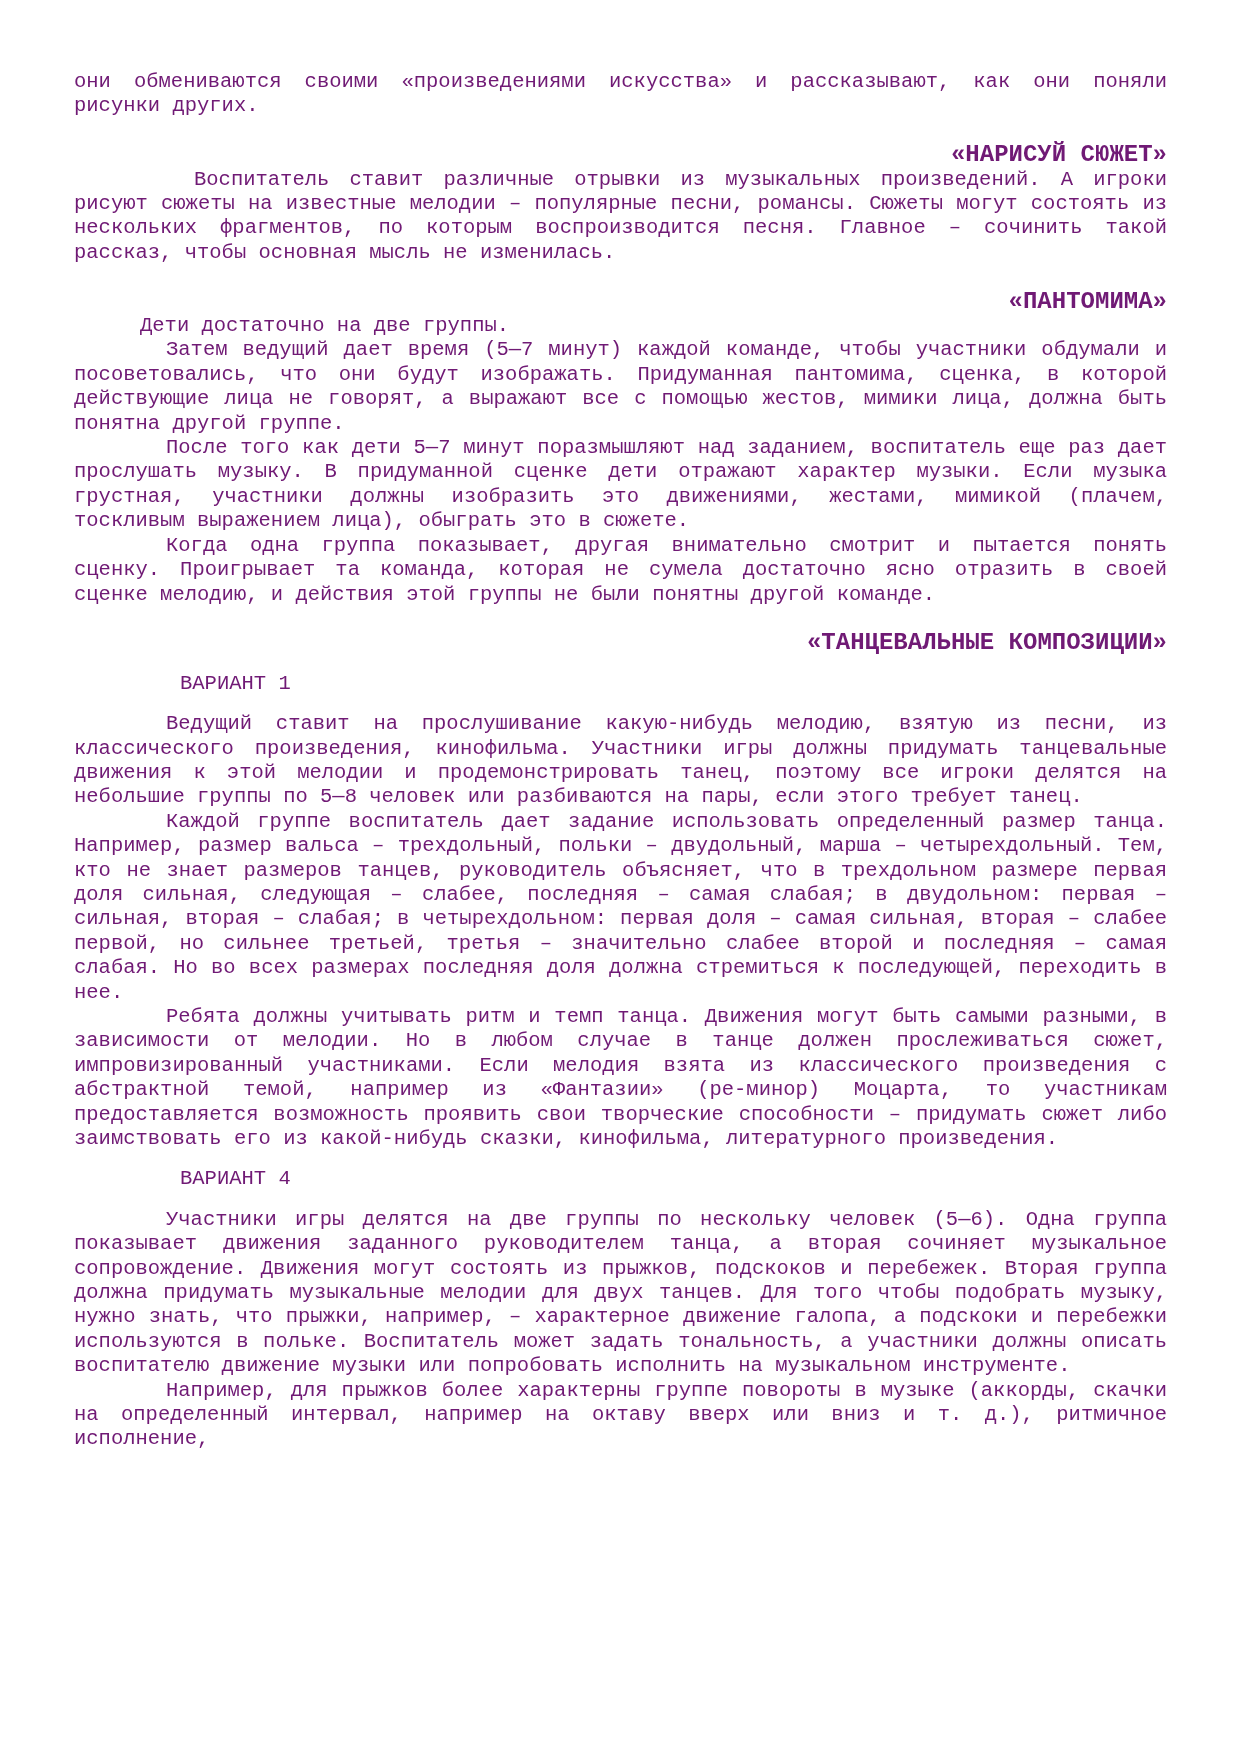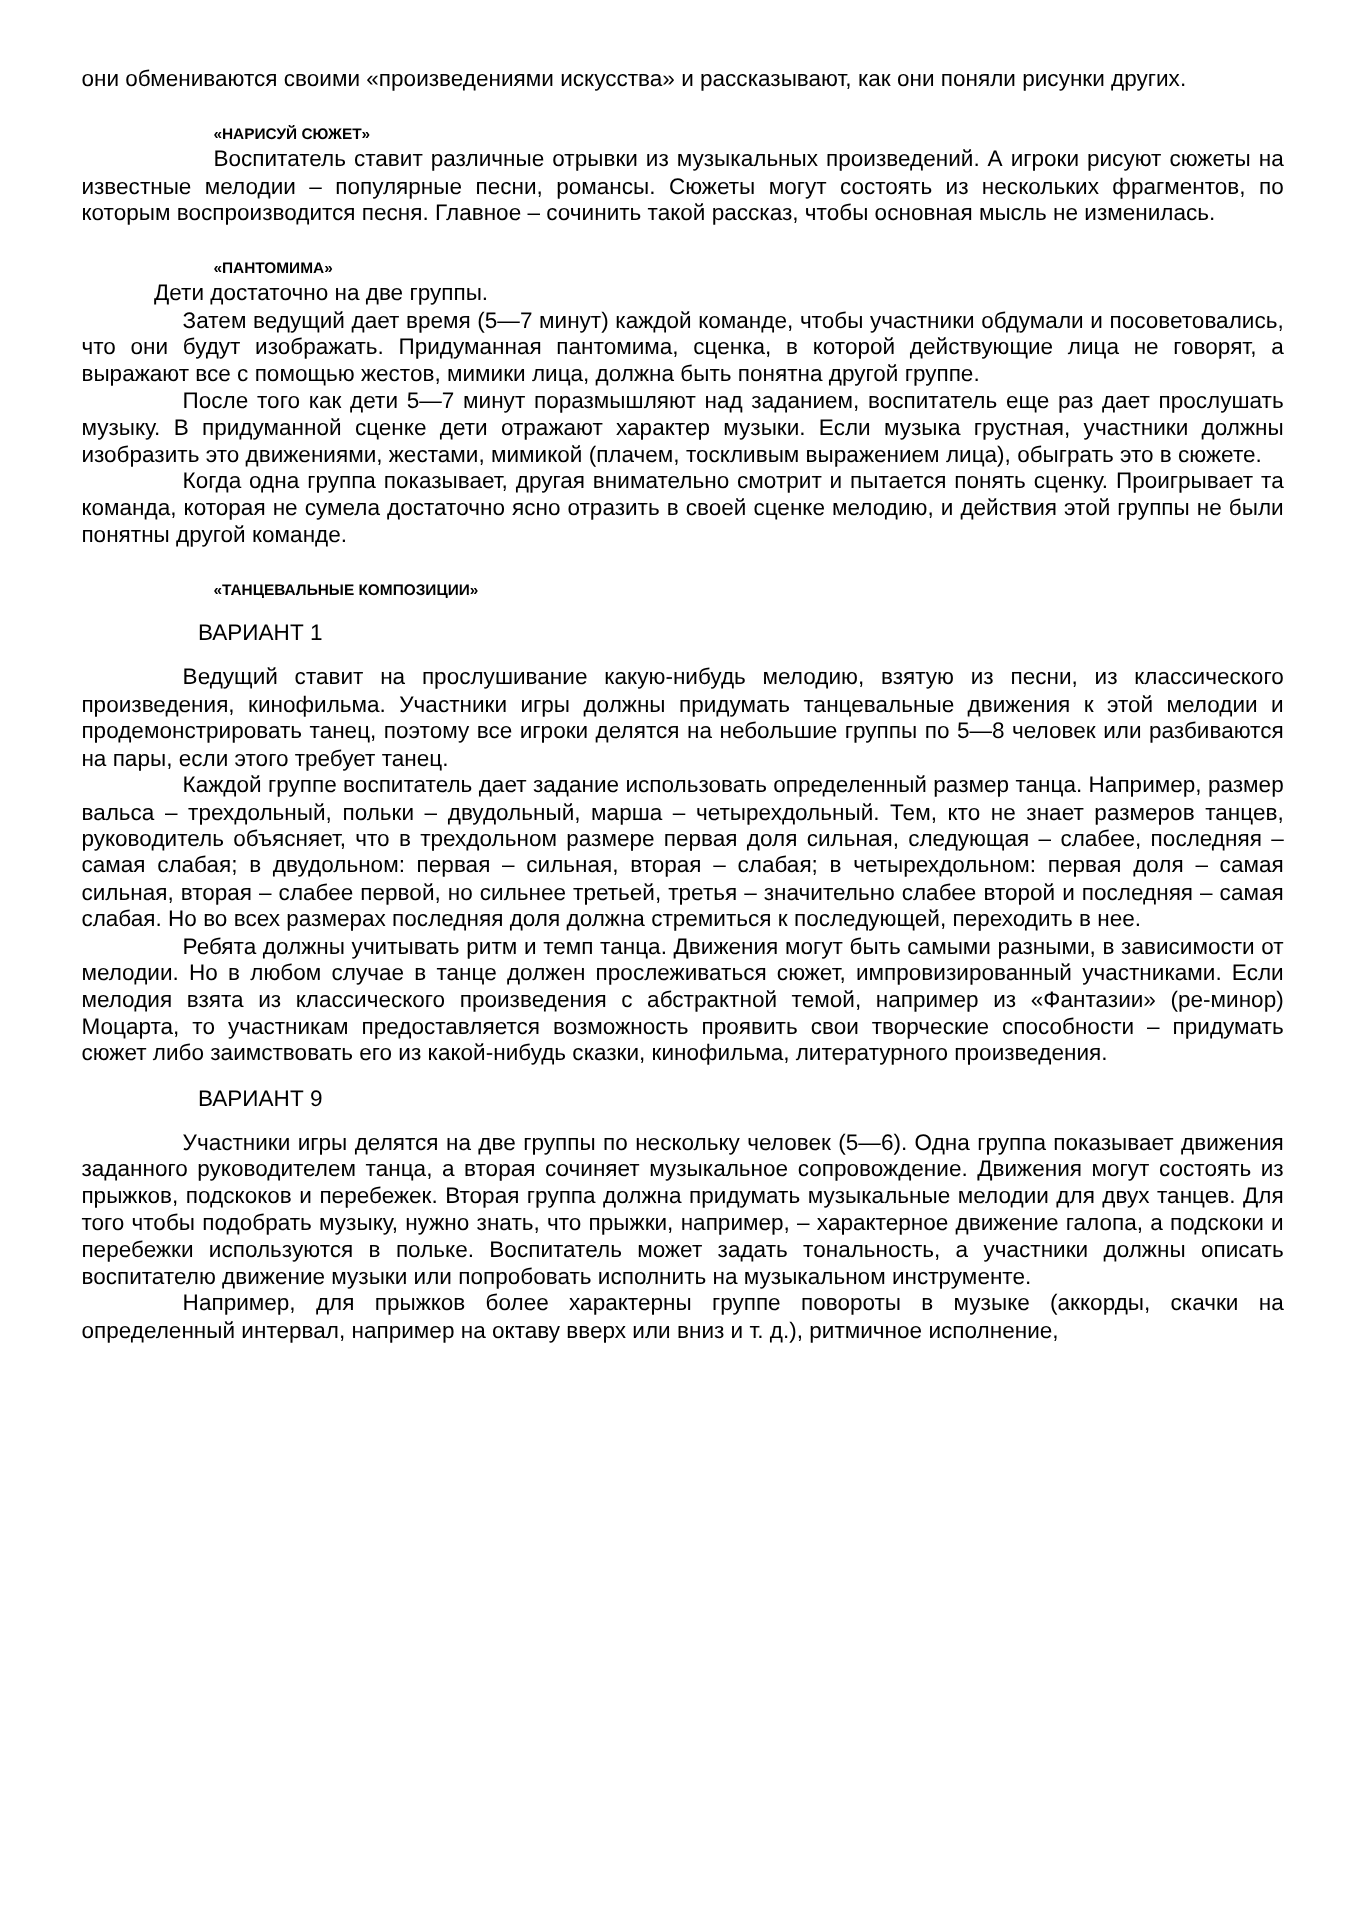--- a/index.html
+++ b/index.html
@@ -1,28 +1,28 @@
 <!DOCTYPE html>
 <html><head>
   <meta charset="utf-8">
   <style>
     html, body { margin: 0; padding: 0; background: #ffffff; }
     body { width: 1240px; height: 1754px; position: relative; overflow: hidden; }
     .page {
-      position: absolute; left: 74px; top: 60px; width: 1093px;
-      font-family: Liberation Sans, sans-serif; font-size: 20.5px; line-height: 24.4px;
-      color: #000000;
+      position: absolute; left: 74px; top: 70px; width: 1093px;
+      font-family: Liberation Mono, monospace; font-size: 20.5px; line-height: 24.4px;
+      color: #701a75;
     }
     p { margin: 0; text-align: justify; text-align-last: left; }
     .indent { text-indent: 92px; }
     .indent-big { text-indent: 120px; }
     .indent-small { text-indent: 66px; }
     .variant { margin: 16px; padding-left: 90px; }
     h2 {
-      margin: 0; font-size: 14px; font-weight: bold; text-align: left;
+      margin: 0; font-size: 24px; font-weight: bold; text-align: right;
       line-height: 24.4px; padding-left: 120px;
     }
     .gap { height: 24.4px; }
   </style>
 </head>
 <body>
 
 <div class="page">
 
   <p>они обмениваются своими «произведениями искусства» и рассказывают, как они поняли рисунки других.</p>
@@ -40,17 +40,17 @@
   <p class="indent">После того как дети 5—7 минут поразмышляют над заданием, воспитатель еще раз дает прослушать музыку. В придуманной сценке дети отражают характер музыки. Если музыка грустная, участники должны изобразить это движениями, жестами, мимикой (плачем, тоскливым выражением лица), обыграть это в сюжете.</p>
   <p class="indent">Когда одна группа показывает, другая внимательно смотрит и пытается понять сценку. Проигрывает та команда, которая не сумела достаточно ясно отразить в своей сценке мелодию, и действия этой группы не были понятны другой команде.</p>
 
   <div class="gap"></div>
 
   <h2>«ТАНЦЕВАЛЬНЫЕ КОМПОЗИЦИИ»</h2>
   <p class="variant">ВАРИАНТ 1</p>
   <p class="indent">Ведущий ставит на прослушивание какую-нибудь мелодию, взятую из песни, из классического произведения, кинофильма. Участники игры должны придумать танцевальные движения к этой мелодии и продемонстрировать танец, поэтому все игроки делятся на небольшие группы по 5—8 человек или разбиваются на пары, если этого требует танец.</p>
   <p class="indent">Каждой группе воспитатель дает задание использовать определенный размер танца. Например, размер вальса – трехдольный, польки – двудольный, марша – четырехдольный. Тем, кто не знает размеров танцев, руководитель объясняет, что в трехдольном размере первая доля сильная, следующая – слабее, последняя – самая слабая; в двудольном: первая – сильная, вторая – слабая; в четырехдольном: первая доля – самая сильная, вторая – слабее первой, но сильнее третьей, третья – значительно слабее второй и последняя – самая слабая. Но во всех размерах последняя доля должна стремиться к последующей, переходить в нее.</p>
   <p class="indent">Ребята должны учитывать ритм и темп танца. Движения могут быть самыми разными, в зависимости от мелодии. Но в любом случае в танце должен прослеживаться сюжет, импровизированный участниками. Если мелодия взята из классического произведения с абстрактной темой, например из «Фантазии» (ре-минор) Моцарта, то участникам предоставляется возможность проявить свои творческие способности – придумать сюжет либо заимствовать его из какой-нибудь сказки, кинофильма, литературного произведения.</p>
-  <p class="variant">ВАРИАНТ 9</p>
+  <p class="variant">ВАРИАНТ 4</p>
   <p class="indent">Участники игры делятся на две группы по нескольку человек (5—6). Одна группа показывает движения заданного руководителем танца, а вторая сочиняет музыкальное сопровождение. Движения могут состоять из прыжков, подскоков и перебежек. Вторая группа должна придумать музыкальные мелодии для двух танцев. Для того чтобы подобрать музыку, нужно знать, что прыжки, например, – характерное движение галопа, а подскоки и перебежки используются в польке. Воспитатель может задать тональность, а участники должны описать воспитателю движение музыки или попробовать исполнить на музыкальном инструменте.</p>
   <p class="indent">Например, для прыжков более характерны группе повороты в музыке (аккорды, скачки на определенный интервал, например на октаву вверх или вниз и т. д.), ритмичное исполнение,</p>
 
 </div>
 
 </body></html>

